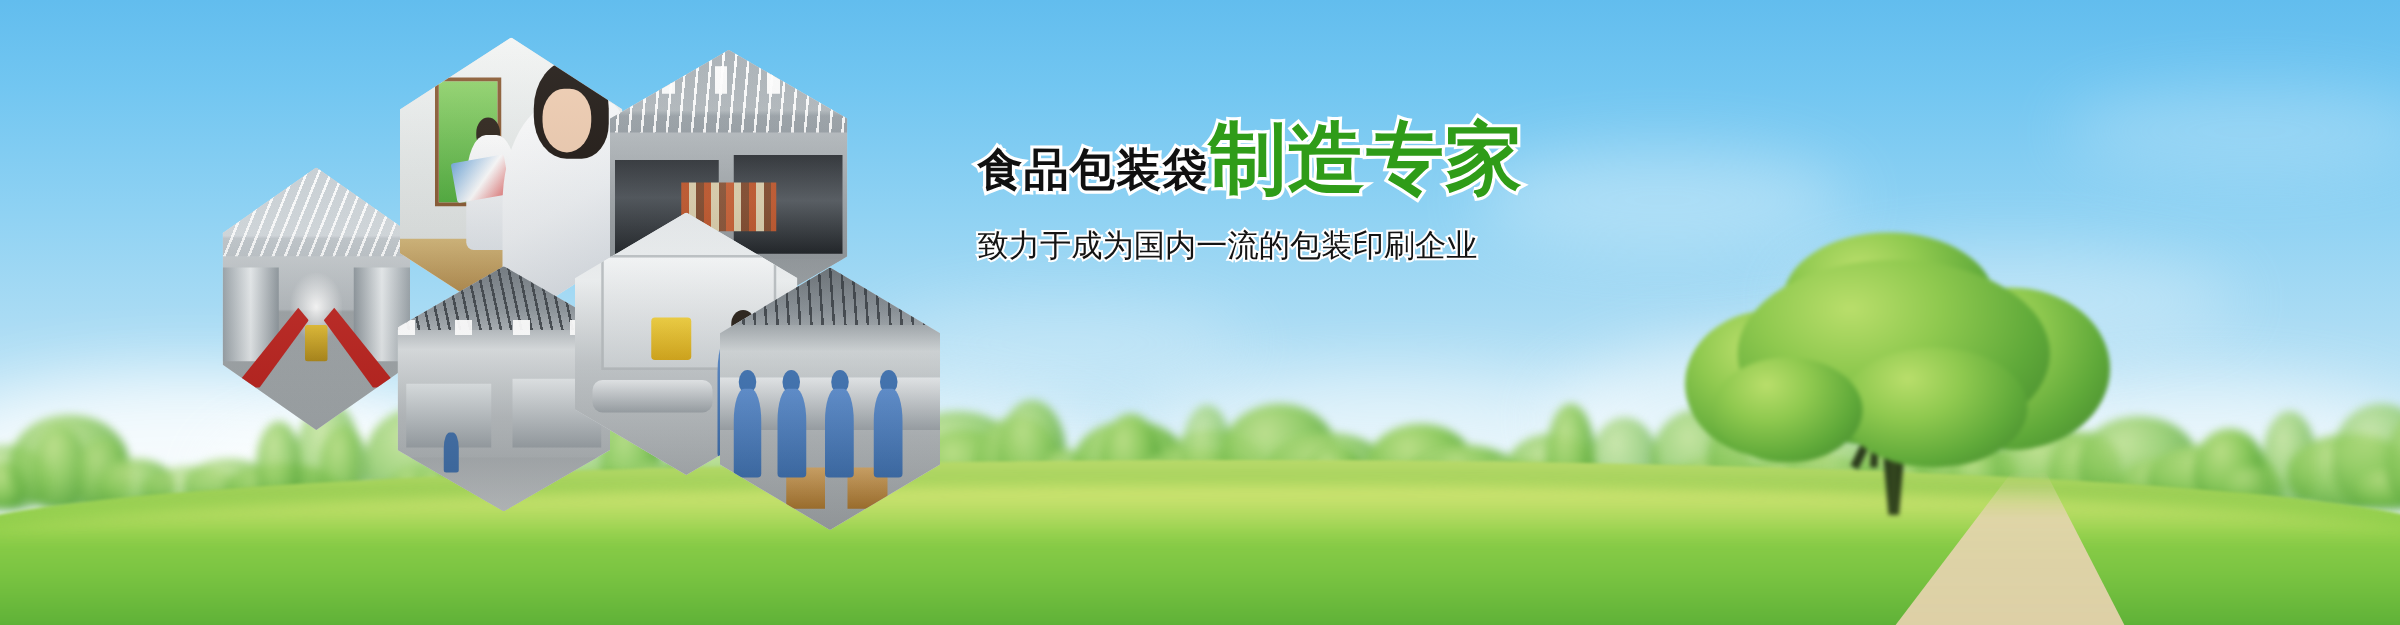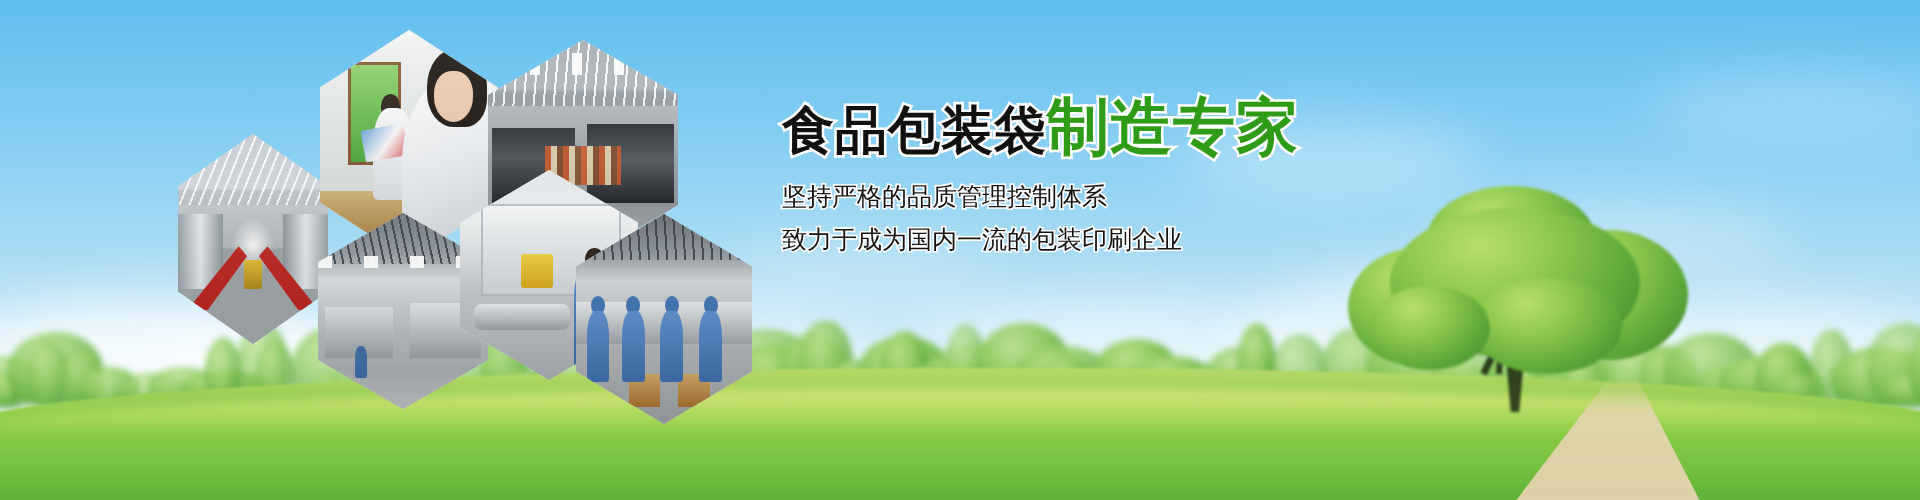--- a/index.html
+++ b/index.html
@@ -209,21 +209,21 @@
   .p-pack .box1{left:30%;}.p-pack .box2{left:58%;}
 
   
   .textblock{position:absolute;left:782px;top:96px;width:640px;}
 
   .headline{
     margin:0;white-space:nowrap;line-height:1;
     font-family:"DejaVu Sans","Liberation Sans",sans-serif;
   }
   .headline .hl-dark{
-    font-size:52px;font-weight:bold;color:#101010;letter-spacing:1px;
+    font-size:36px;font-weight:bold;color:#101010;letter-spacing:1px;
     -webkit-text-stroke:5px #ffffff;paint-order:stroke fill;
     text-shadow:0 0 2px rgba(255,255,255,.9);
     vertical-align:baseline;
   }
   .headline .hl-green{
     font-size:62px;font-weight:bold;color:#2f9c18;letter-spacing:1px;
     -webkit-text-stroke:5px #ffffff;paint-order:stroke fill;
     text-shadow:0 0 2px rgba(255,255,255,.9);
     vertical-align:baseline;
   }
@@ -432,19 +432,18 @@
 
   </div>
 
   <div class="textblock">
 
     <h1 class="headline">
       <span class="hl-dark">食品包装袋</span><span class="hl-green">制造专家</span>
     </h1>
 
     <div class="sublines">
-      <div class="subline">坚持严格的品质管理控制体系</div>
       <div class="subline">致力于成为国内一流的包装印刷企业</div>
     </div>
 
   </div>
 
 </div>
 
 </body></html>

